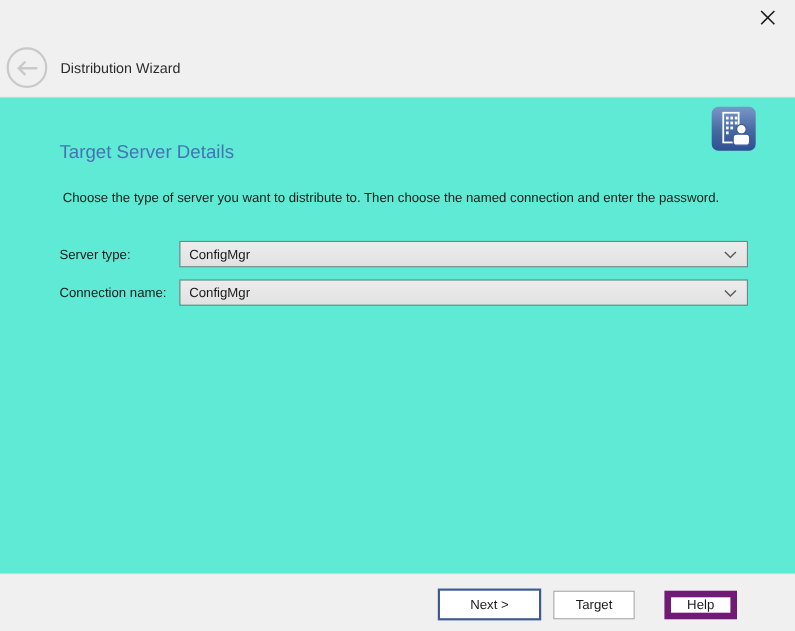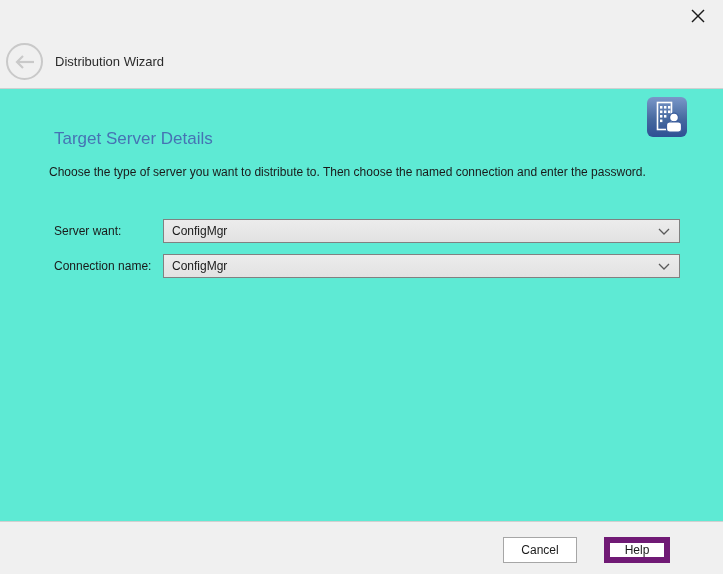--- a/index.html
+++ b/index.html
@@ -39,21 +39,21 @@
     position:absolute;left:42px;top:117px;
     font-size:17px;font-weight:400;color:#4673b4;
     white-space:nowrap;margin:12px;
   }
   .app-icon{
     position:absolute;left:646px;top:96px;width:42px;height:42px;
   }
   .description{
     position:absolute;left:49px;top:165px;width:608px;
     font-size:12px;line-height:15px;color:#1a1a1a;
-    text-align:justify;margin:0;
+    text-align:justify;margin:8px;
   }
   .field-label{
     position:absolute;left:54px;height:24px;
     display:flex;align-items:center;
     font-size:12px;color:#1a1a1a;white-space:nowrap;
   }
   .combobox{
     position:absolute;left:163px;width:517px;height:24px;
     box-sizing:border-box;
     background:linear-gradient(#ececec,#e2e2e2);
@@ -150,38 +150,39 @@
         <rect x="14" y="23.5" width="2.4" height="2.6"></rect>
       </g>
 
       <circle cx="28" cy="21.5" r="4.4" fill="#ffffff" stroke="#3a5c9c" stroke-width="1.2"></circle>
       <rect x="20.5" y="26" width="15" height="10" rx="3.2" fill="#ffffff" stroke="#3a5c9c" stroke-width="1.2"></rect>
     </svg>
   </span>
 
   <p class="description">Choose the type of server you want to distribute to. Then choose the named connection and enter the password.</p>
 
-  <div class="field-label row1-label">Server want:</div>
+  <div class="field-label row1-label">Server type:</div>
   <div class="combobox row1-combo" role="combobox">
     <span class="combo-value">ConfigMgr</span>
     <span class="chevron icon">
       <svg width="12" height="7" viewBox="0 0 12 7">
         <polyline points="1,1 6,6 11,1" fill="none" stroke="#5a5a5a" stroke-width="1.3"></polyline>
       </svg>
     </span>
   </div>
 
   <div class="field-label row2-label">Connection name:</div>
   <div class="combobox row2-combo" role="combobox">
     <span class="combo-value">ConfigMgr</span>
     <span class="chevron icon">
       <svg width="12" height="7" viewBox="0 0 12 7">
         <polyline points="1,1 6,6 11,1" fill="none" stroke="#5a5a5a" stroke-width="1.3"></polyline>
       </svg>
     </span>
   </div>
 
   <div class="footer">
-    <button class="btn btn-cancel">Cancel</button>
+    <button class="btn btn-next">Next &gt;</button>
+    <button class="btn btn-cancel">Target</button>
     <button class="btn btn-help">Help</button>
   </div>
 
 </div>
 
 </body></html>

